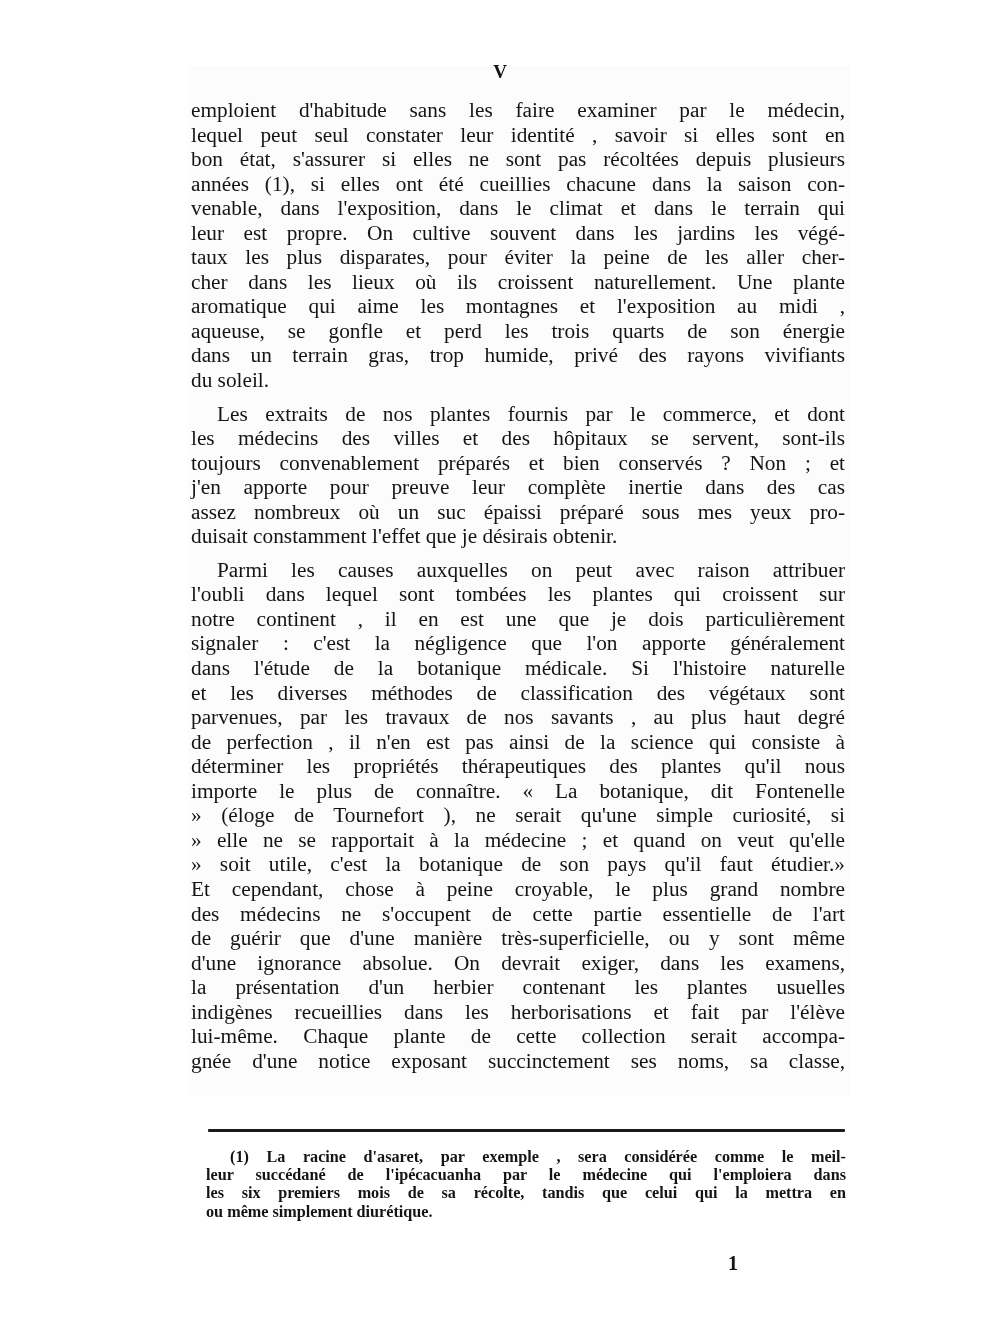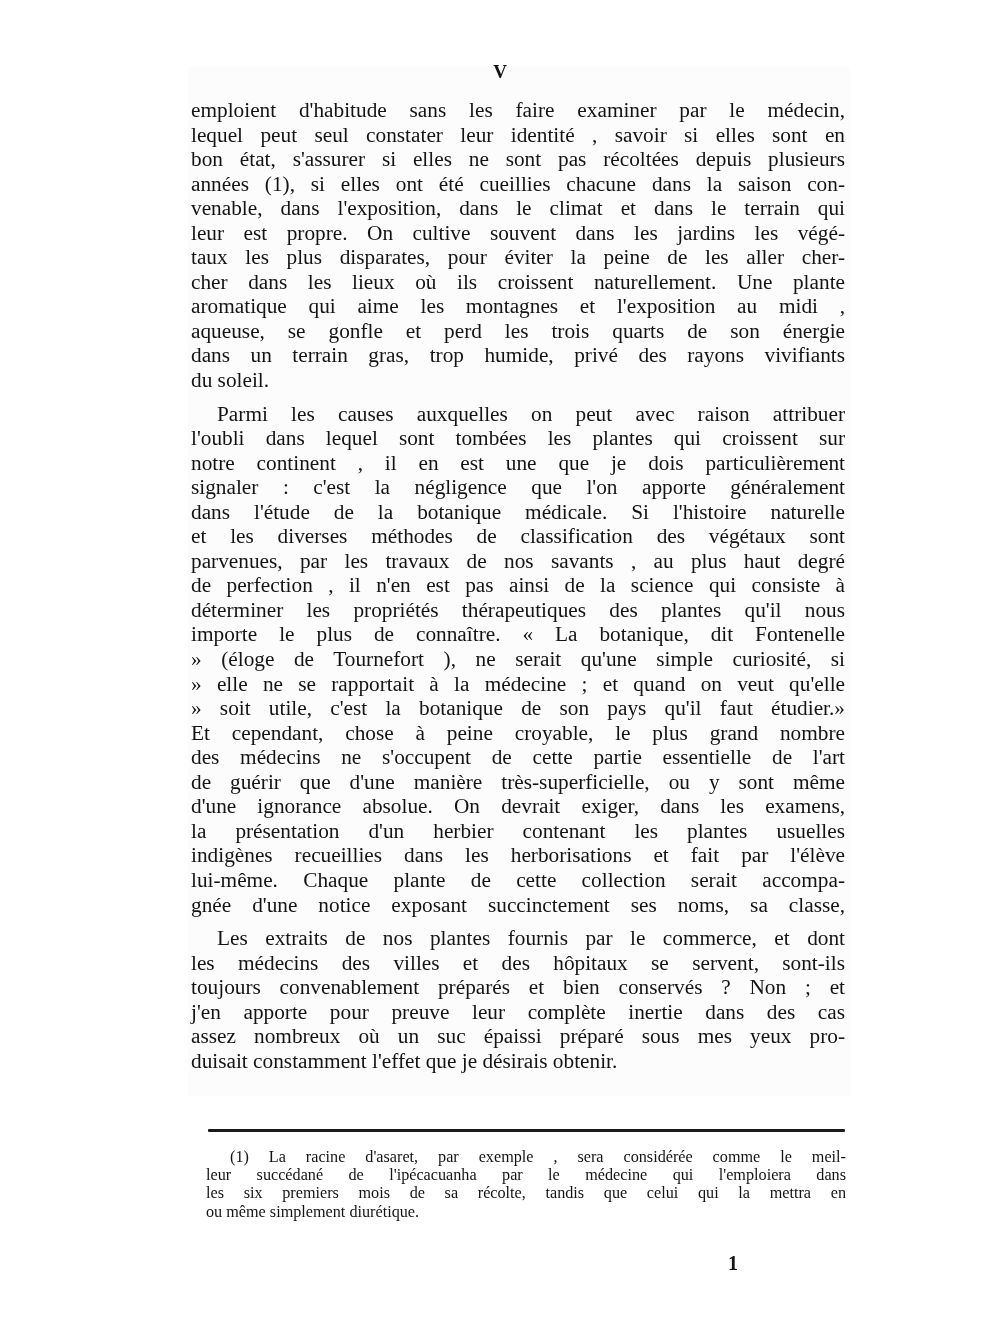--- a/index.html
+++ b/index.html
@@ -73,20 +73,21 @@
       position: absolute;
       left: 206px;
       top: 1148px;
       width: 640px;
       font-family: "Liberation Serif", serif;
       font-size: 16.2px;
       line-height: 18.2px;
     }
     .footnotes .line {
       height: 18.2px;
+      font-weight: bold;
     }
     .footnotes .line.indent { padding-left: 24px; }
     .signature {
       position: absolute;
       left: 728px;
       top: 1252px;
       font-family: "Liberation Serif", serif;
       font-weight: bold;
       font-size: 20px;
       line-height: 22px;
@@ -109,20 +110,29 @@
     <span class="line">leur est propre. On  cultive  souvent dans les  jardins les végé-</span>
     <span class="line">taux les  plus disparates, pour éviter la peine de les aller cher-</span>
     <span class="line">cher dans les  lieux où ils  croissent  naturellement.  Une plante</span>
     <span class="line">aromatique  qui  aime les  montagnes  et l'exposition  au  midi ,</span>
     <span class="line">aqueuse,  se  gonfle  et  perd  les  trois  quarts  de son énergie</span>
     <span class="line">dans un  terrain  gras, trop humide, privé  des rayons vivifiants</span>
     <span class="line last">du soleil.</span>
   </div>
 
   <div class="para">
+    <span class="line indent">Les extraits de nos plantes fournis par le commerce, et dont</span>
+    <span class="line">les médecins  des  villes  et  des  hôpitaux  se  servent,  sont-ils</span>
+    <span class="line">toujours convenablement préparés et bien conservés ? Non  ;  et</span>
+    <span class="line">j'en apporte  pour  preuve  leur  complète  inertie  dans  des cas</span>
+    <span class="line">assez nombreux où un suc épaissi préparé sous mes yeux pro-</span>
+    <span class="line last">duisait constamment l'effet que je désirais obtenir.</span>
+  </div>
+
+  <div class="para">
     <span class="line indent">Parmi les causes auxquelles on peut  avec  raison  attribuer</span>
     <span class="line">l'oubli dans lequel  sont  tombées les plantes qui  croissent sur</span>
     <span class="line">notre  continent , il  en  est  une  que  je  dois particulièrement</span>
     <span class="line">signaler : c'est la  négligence  que  l'on  apporte généralement</span>
     <span class="line">dans  l'étude de la botanique  médicale. Si  l'histoire  naturelle</span>
     <span class="line">et les diverses  méthodes  de  classification  des végétaux  sont</span>
     <span class="line">parvenues, par les travaux de nos savants ,  au plus haut degré</span>
     <span class="line">de perfection , il n'en est pas ainsi de la science  qui consiste à</span>
     <span class="line">déterminer les propriétés thérapeutiques des plantes qu'il nous</span>
     <span class="line">importe le  plus  de  connaître. « La  botanique,  dit  Fontenelle</span>
@@ -131,29 +141,20 @@
     <span class="line">» soit  utile,  c'est la botanique de son  pays qu'il  faut  étudier.»</span>
     <span class="line">Et cependant, chose à  peine croyable, le plus  grand  nombre</span>
     <span class="line">des médecins  ne  s'occupent de cette partie essentielle de l'art</span>
     <span class="line">de guérir que d'une manière très-superficielle, ou y sont même</span>
     <span class="line">d'une ignorance absolue. On devrait exiger, dans les examens,</span>
     <span class="line">la  présentation  d'un  herbier  contenant  les  plantes  usuelles</span>
     <span class="line">indigènes recueillies  dans les herborisations  et fait par l'élève</span>
     <span class="line">lui-même. Chaque  plante  de  cette  collection serait accompa-</span>
     <span class="line">gnée d'une notice exposant succinctement ses noms, sa classe,</span>
   </div>
-
-  <div class="para">
-    <span class="line indent">Les extraits de nos plantes fournis par le commerce, et dont</span>
-    <span class="line">les médecins  des  villes  et  des  hôpitaux  se  servent,  sont-ils</span>
-    <span class="line">toujours convenablement préparés et bien conservés ? Non  ;  et</span>
-    <span class="line">j'en apporte  pour  preuve  leur  complète  inertie  dans  des cas</span>
-    <span class="line">assez nombreux où un suc épaissi préparé sous mes yeux pro-</span>
-    <span class="line last">duisait constamment l'effet que je désirais obtenir.</span>
-  </div>
 </div>
 
 <div class="footnote-rule"></div>
 
 <div class="footnotes">
   <span class="line indent">(1) La racine d'asaret, par  exemple , sera considérée  comme le meil-</span>
   <span class="line">leur  succédané  de  l'ipécacuanha  par  le  médecine  qui  l'emploiera  dans</span>
   <span class="line">les six premiers  mois de sa récolte, tandis que celui  qui  la  mettra en</span>
   <span class="line last">ou même simplement diurétique.</span>
 </div>

